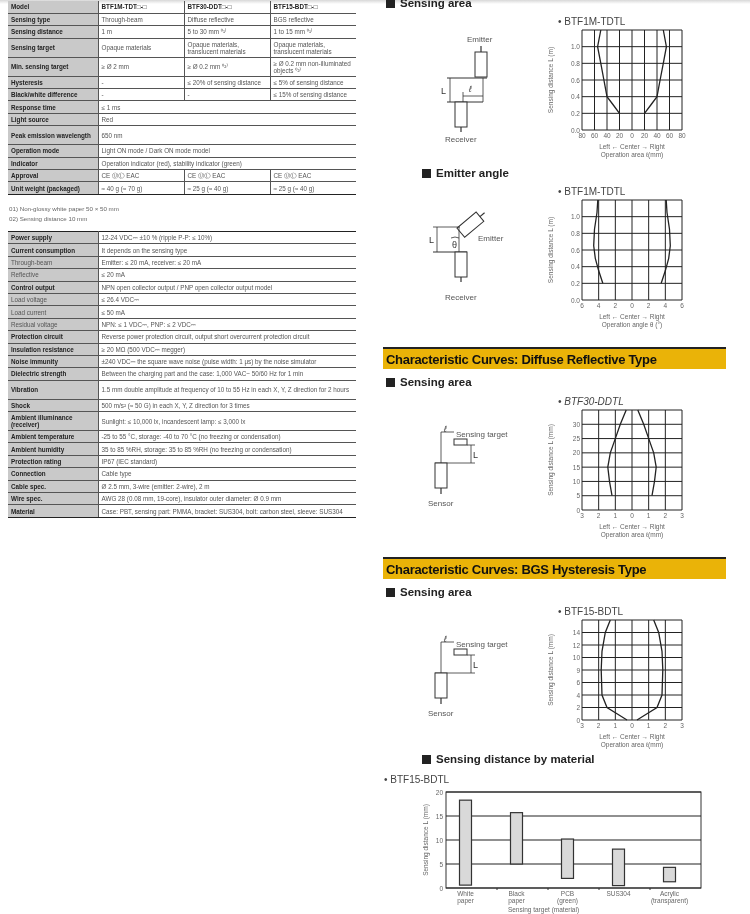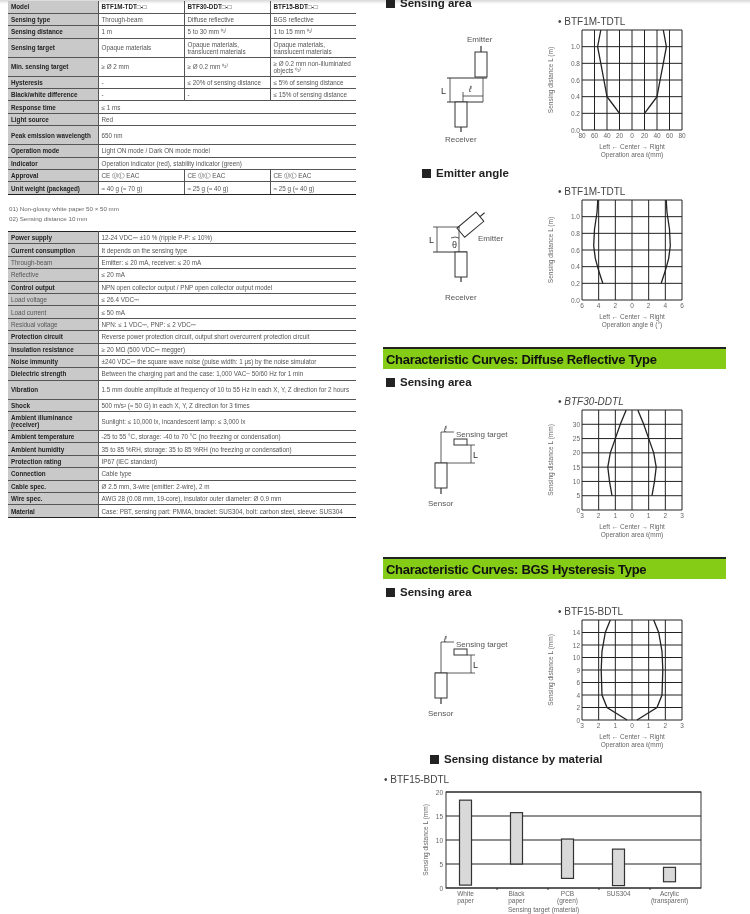--- a/index.html
+++ b/index.html
@@ -18,21 +18,21 @@
   .spec tr.head td.v { font-weight: bold; color: #222; }
   .spec tr:last-child td { border-bottom: 1.5px solid #222; }
   #spec1 { top: 1px; }
   #spec2 { top: 231px; border-top: 1.5px solid #222; }
   .spec col.c0 { width: 90px; }
   .notes { position: absolute; left: 9px; top: 204px; font-size: 6.2px; color: #666; line-height: 10px; }
 
   
   .sec-title { position: absolute; font-weight: bold; font-size: 11.5px; color: #222; display: flex; align-items: center; }
   .sec-title .sq { display: inline-block; width: 9px; height: 9px; background: #222; margin-right: 5px; }
-  .band { position: absolute; left: 383px; width: 343px; height: 22px; background: #84cc16; border-top: 2px solid #222; }
+  .band { position: absolute; left: 383px; width: 343px; height: 22px; background: #eab308; border-top: 2px solid #222; }
   .band span { position: absolute; left: 3px; top: 3px; font-weight: bold; font-size: 13px; color: #111; letter-spacing: -0.3px; }
   .model-lbl { position: absolute; font-size: 10px; color: #444; }
   svg text { font-family: "Liberation Sans", sans-serif; }
   .diag { position: absolute; }
 </style>
 </head>
 <body>
 
 <div class="topshade"></div>
 
@@ -461,21 +461,21 @@
     <text x="40" y="42" font-size="6.5" fill="#666" text-anchor="end">10</text>
     <text x="40" y="29.5" font-size="6.5" fill="#666" text-anchor="end">12</text>
     <text x="40" y="17" font-size="6.5" fill="#666" text-anchor="end">14</text>
     <path d="M87.0 102.0 L77.0 95.8 L67.0 89.5 L62.0 77.0 L61.2 52.0 L62.0 33.3 L65.3 14.5 L70.3 2.0" fill="none" stroke="#222" stroke-width="1.3"></path>
     <path d="M97.0 102.0 L107.0 95.8 L117.0 89.5 L122.0 77.0 L122.8 52.0 L122.0 33.3 L118.7 14.5 L113.7 2.0" fill="none" stroke="#222" stroke-width="1.3"></path>
     <text x="13" y="52" font-size="6.5" fill="#666" text-anchor="middle" transform="rotate(-90 13 52)">Sensing distance L (mm)</text>
     <text x="92" y="121" font-size="6.5" fill="#666" text-anchor="middle">Left ← Center → Right</text>
     <text x="92" y="129" font-size="6.5" fill="#666" text-anchor="middle">Operation area ℓ(mm)</text>
   </svg>
 
-<div class="sec-title" style="left:382px; top:753px;padding-left:48px;">
+<div class="sec-title" style="left:374px; top:753px;padding-left:48px;">
   <span class="sq"></span>
   <span>Sensing distance by material</span>
 </div>
 <div class="model-lbl" style="left:384px; top:774px;">• BTF15-BDTL</div>
 <svg id="chart4" style="position:absolute; left:420px; top:784px;" width="290" height="130">
     <rect x="26" y="8" width="255" height="96" fill="none" stroke="#333" stroke-width="1"></rect>
     <line x1="26" y1="104" x2="281" y2="104" stroke="#222" stroke-width="1.1"></line>
     <text x="23" y="106.5" font-size="6.5" fill="#666" text-anchor="end">0</text>
     <line x1="26" y1="80" x2="281" y2="80" stroke="#222" stroke-width="1.1"></line>
     <text x="23" y="82.5" font-size="6.5" fill="#666" text-anchor="end">5</text>

